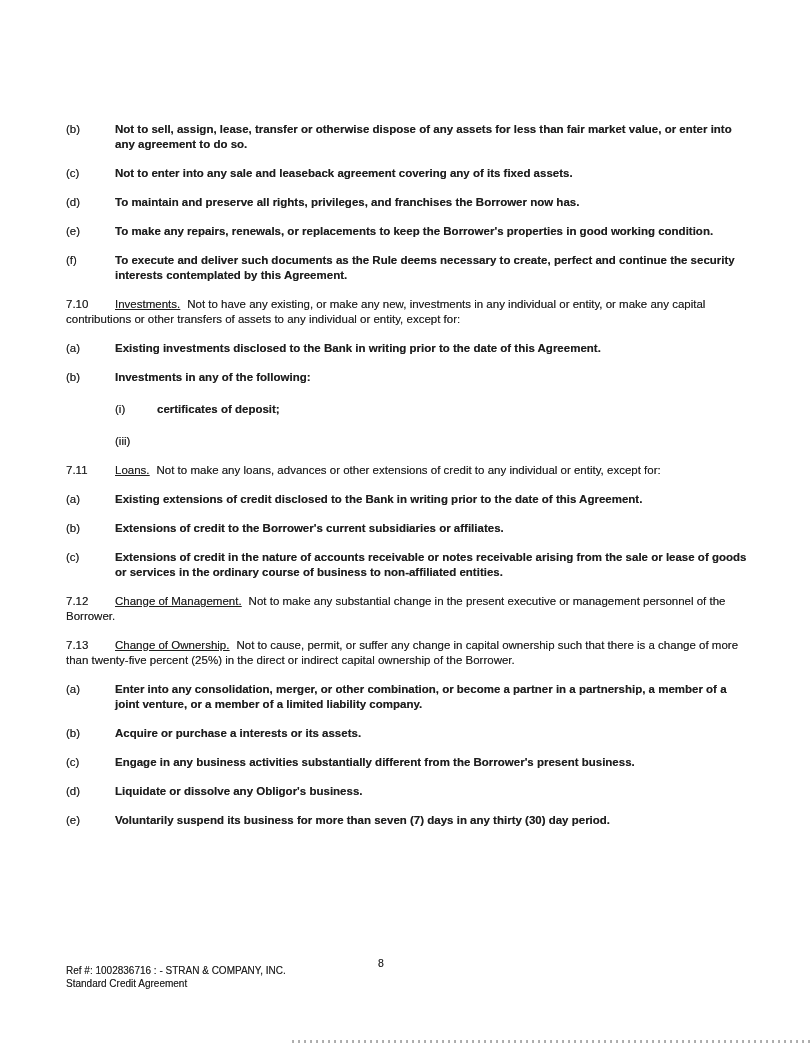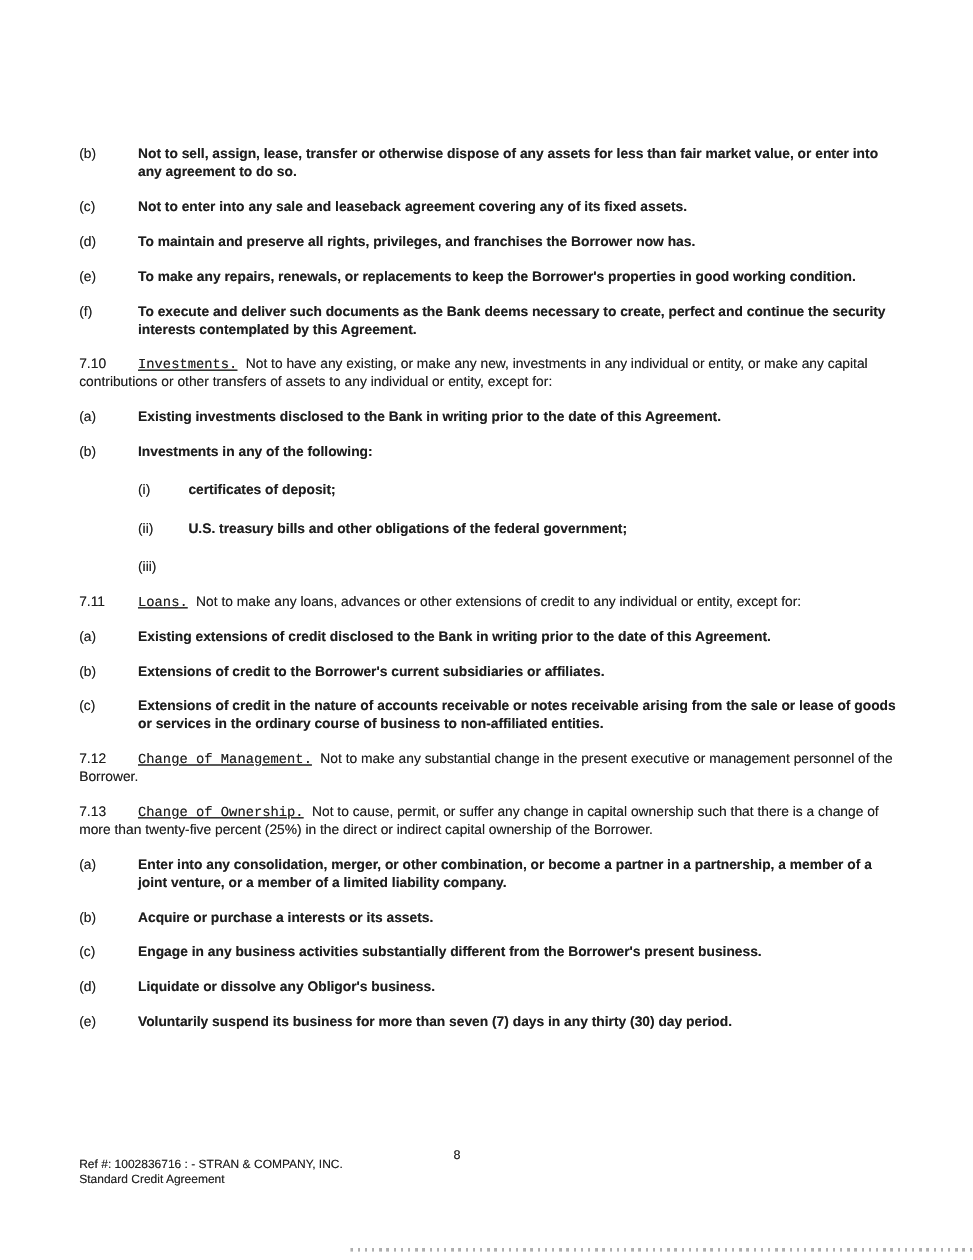--- a/index.html
+++ b/index.html
@@ -23,21 +23,21 @@
   }
   .clause { display: flex; align-items: flex-start; margin-top: 14px; }
   #clauses-top .clause:first-child { margin-top: 0; }
   .clause .marker { flex: 0 0 49px; }
   .clause .ctext { max-width: 633px; font-weight: bold; }
   .clause.sub { padding-left: 49px; margin-top: 17px; }
   .clause.sub .marker { flex: 0 0 42px; }
   .clause.sub .ctext { max-width: 560px; text-align: right; }
   .section-para { margin-top: 14px; }
   .sec-num { display: inline-block; width: 49px; }
-  .sec-heading { text-decoration: underline; margin-right: 7px; font-family: Liberation Mono, monospace; }
+  .sec-heading { text-decoration: underline; margin-right: 7px; }
   .footer {
     position: absolute;
     left: 66px;
     top: 964px;
     font-size: 10px;
     line-height: 13px;
     color: #242424;
   }
   .page-num {
     position: absolute;
@@ -74,40 +74,36 @@
         <div class="clause">
           <span class="marker">(d)</span>
           <span class="ctext">To maintain and preserve all rights, privileges, and franchises the Borrower now has.</span>
         </div>
         <div class="clause">
           <span class="marker">(e)</span>
           <span class="ctext">To make any repairs, renewals, or replacements to keep the Borrower's properties in good working condition.</span>
         </div>
         <div class="clause">
           <span class="marker">(f)</span>
-          <span class="ctext">To execute and deliver such documents as the Bank deems necessary to create, perfect and continue the security interests contemplated by this Agreement.</span>
+          <span class="ctext">To execute and deliver such documents as the Rule deems necessary to create, perfect and continue the security interests contemplated by this Agreement.</span>
         </div>
       </div>
     <div id="sections">
         <div class="section-para"><span class="sec-num">7.10</span><span class="sec-heading">Investments.</span><span class="sec-body">Not to have any existing, or make any new, investments in any individual or entity, or make any capital contributions or other transfers of assets to any individual or entity, except for:</span></div>
         <div class="clause">
           <span class="marker">(a)</span>
           <span class="ctext">Existing investments disclosed to the Bank in writing prior to the date of this Agreement.</span>
         </div>
         <div class="clause">
           <span class="marker">(b)</span>
           <span class="ctext">Investments in any of the following:</span>
         </div>
         <div class="clause sub">
           <span class="marker">(i)</span>
           <span class="ctext">certificates of deposit;</span>
-        </div>
-        <div class="clause sub">
-          <span class="marker">(ii)</span>
-          <span class="ctext">U.S. treasury bills and other obligations of the federal government;</span>
         </div>
         <div class="clause sub">
           <span class="marker">(iii)</span>
         </div>
         <div class="section-para"><span class="sec-num">7.11</span><span class="sec-heading">Loans.</span><span class="sec-body">Not to make any loans, advances or other extensions of credit to any individual or entity, except for:</span></div>
         <div class="clause">
           <span class="marker">(a)</span>
           <span class="ctext">Existing extensions of credit disclosed to the Bank in writing prior to the date of this Agreement.</span>
         </div>
         <div class="clause">

